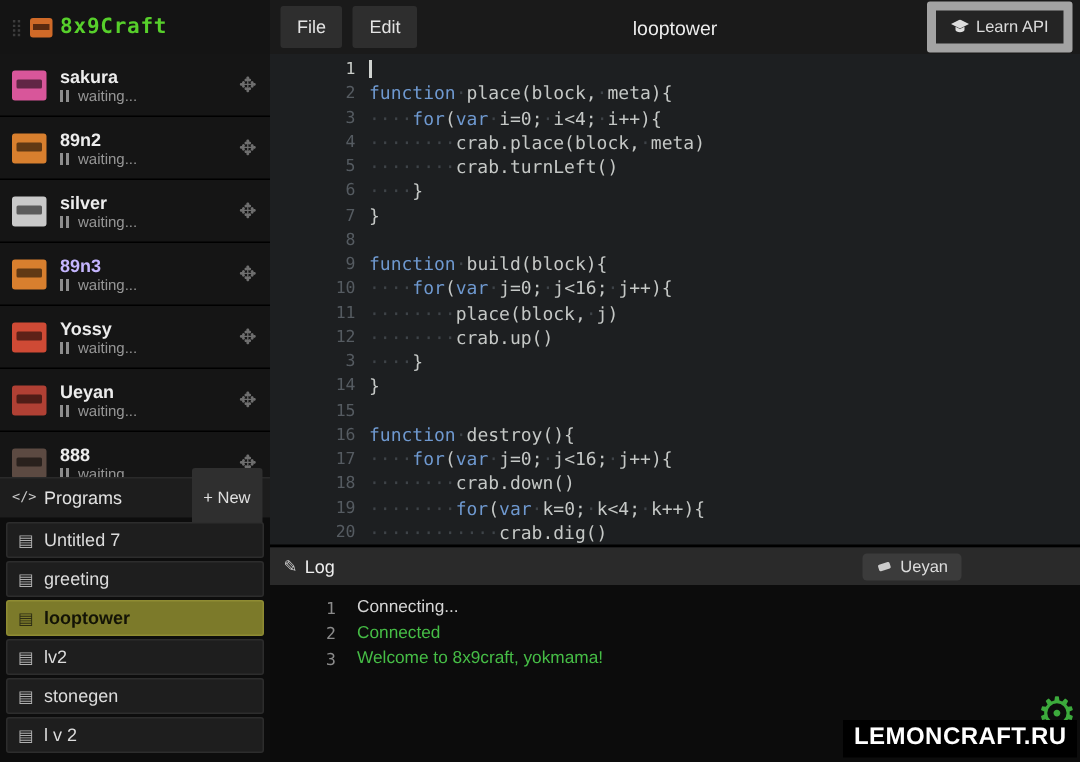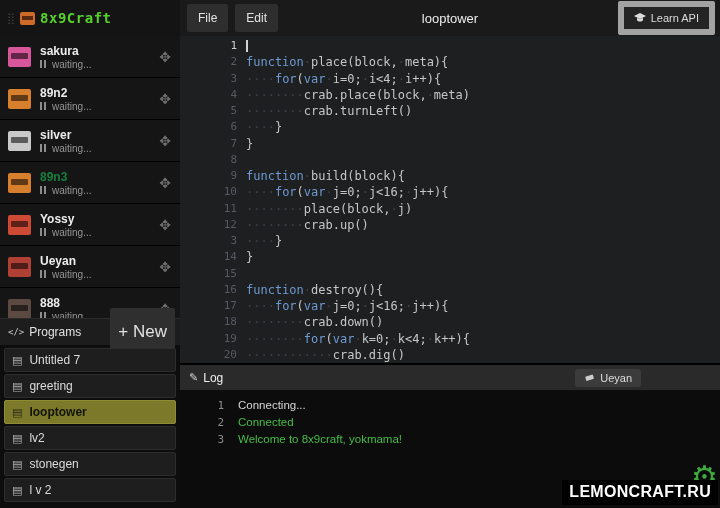--- a/index.html
+++ b/index.html
@@ -39,21 +39,21 @@
   .p-status{display:flex;align-items:center;margin-top:1px;}
   .pause-icon{width:2px;height:8px;background:#8d8d8d;box-shadow:4px 0 0 #8d8d8d;margin-right:10px;flex-shrink:0;}
   .p-status-text{font-size:10px;color:#969696;}
   .p-move{color:#6f6f6f;font-size:14px;font-family:"DejaVu Sans",sans-serif;cursor:pointer;}
 
   
   .programs-header{height:27px;flex:0 0 27px;background:#1d1d1d;border-top:1px solid #2a2a2a;
                    display:flex;align-items:center;padding:0 5px 0 8px;box-sizing:border-box;}
   .code-tag-icon{font-family:"DejaVu Sans Mono",monospace;font-size:9px;color:#c8c8c8;}
   .programs-title{font-size:12px;color:#e2e2e2;margin-left:5px;flex:1;}
-  .new-btn{background:#2f2f2f;color:#e0e0e0;font-size:17px;padding:14px 8px;border-radius:2px;
+  .new-btn{background:#2f2f2f;color:#e0e0e0;font-size:11px;padding:14px 8px;border-radius:2px;
            border:none;font-family:inherit;cursor:pointer;}
   .program-list{flex:1;padding:3px 4px;display:flex;flex-direction:column;gap:2px;overflow:hidden;}
   .prog{height:24px;flex:0 0 24px;box-sizing:border-box;display:flex;align-items:center;gap:7px;
         background:#1e1e1e;border:1px solid #2d2d2d;border-radius:2px;padding:0 7px;cursor:pointer;}
   .prog-icon{color:#b0b0b0;font-size:11px;font-family:"DejaVu Sans",sans-serif;}
   .prog-name{color:#dcdcdc;font-size:12px;}
   .prog.sel{background:#7c7a2a;border-color:#8f8c33;}
   .prog.sel .prog-name{color:#131306;font-weight:bold;}
   .prog.sel .prog-icon{color:#2c2c14;}
 
@@ -157,21 +157,21 @@
                 <span class="p-status-text">waiting...</span>
               </div>
             </div>
             <div class="p-move">✥</div>
           </div>
           <div class="player">
             <div class="p-icon" style="background: rgb(216, 127, 46);">
               <div class="p-visor"></div>
             </div>
             <div class="p-info">
-              <div class="p-name" style="color: #15803d;">89n3</div>
+              <div class="p-name" style="color: #c4b5fd;">89n3</div>
               <div class="p-status">
                 <span class="pause-icon"></span>
                 <span class="p-status-text">waiting...</span>
               </div>
             </div>
             <div class="p-move">✥</div>
           </div>
           <div class="player">
             <div class="p-icon" style="background: rgb(207, 74, 53);">
               <div class="p-visor"></div>

